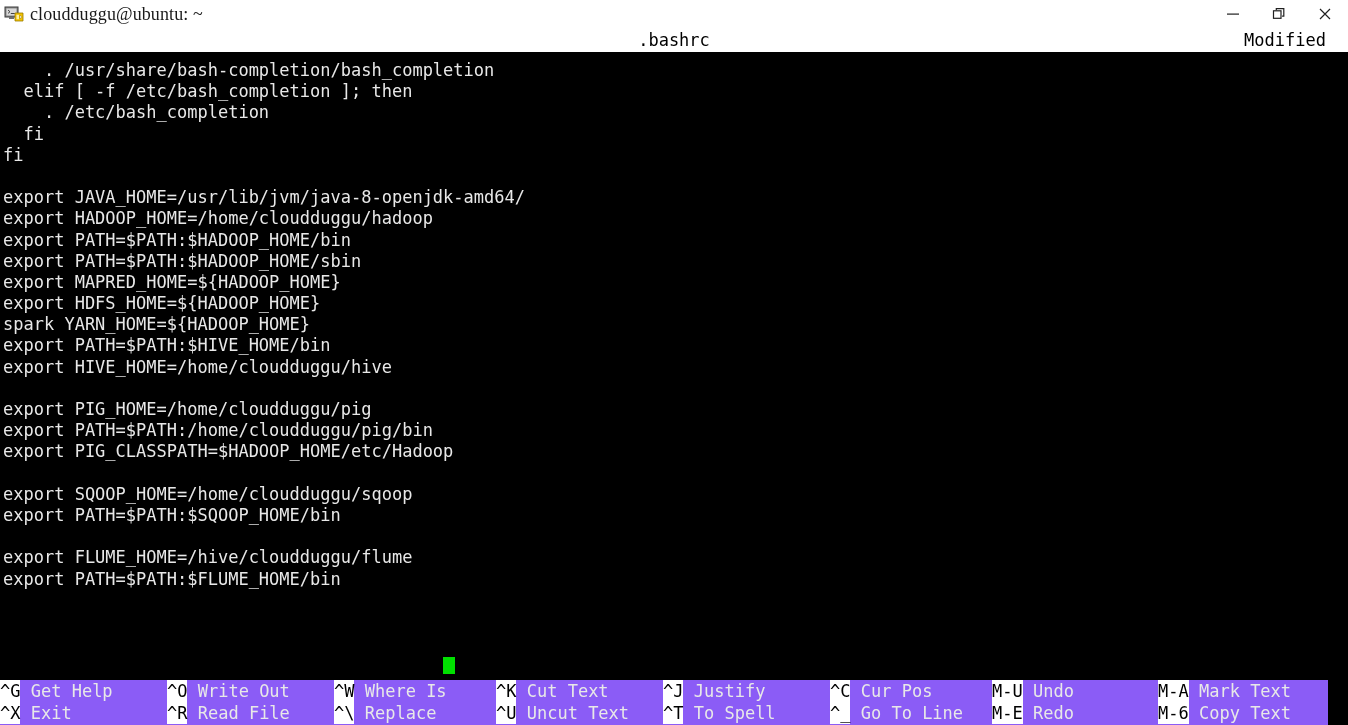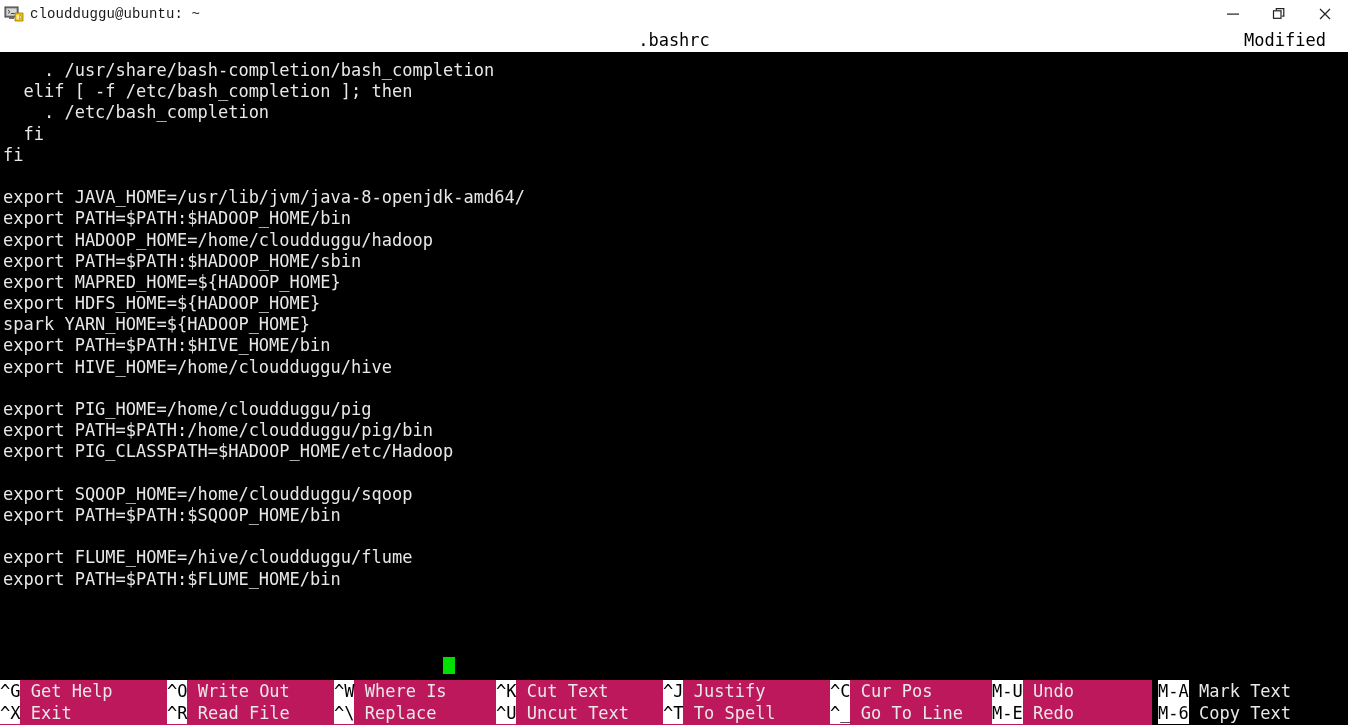--- a/index.html
+++ b/index.html
@@ -27,22 +27,22 @@
   }
   #app-icon {
     width: 20px;
     height: 20px;
     margin-left: 4px;
     margin-right: 6px;
     flex: 0 0 auto;
     display: block;
   }
   #window-title {
-    font-family: Liberation Mono, monospace;
-    font-size: 14px;
+    font-family: Liberation Serif, serif;
+    font-size: 18px;
     color: #1a1a1a;
     white-space: nowrap;
     letter-spacing: 0.1px;
   }
   #window-controls {
     margin-left: auto;
     display: flex;
     align-items: center;
     height: 28px;
   }
@@ -105,23 +105,23 @@
     height: 19px;
     background: #00e000;
     top: 597px;
     left: 443px;
   }
 
   
   #shortcut-bar {
     position: absolute;
     left: 0; top: 680px;
-    width: 1152px;
+    width: 1328px;
     height: 45px;
-    background: #be185d;
+    background: #8b5cf6;
   }
   .sc-row {
     position: absolute;
     left: 0;
     width: 1348px;
     height: 22px;
     line-height: 22px;
     font-size: 17px;
     white-space: pre;
   }
@@ -191,22 +191,22 @@
 
 <div id="editor">
   <div id="editor-lines">
       <div class="codeline">    . /usr/share/bash-completion/bash_completion</div>
       <div class="codeline">  elif [ -f /etc/bash_completion ]; then</div>
       <div class="codeline">    . /etc/bash_completion</div>
       <div class="codeline">  fi</div>
       <div class="codeline">fi</div>
       <div class="codeline">&nbsp;</div>
       <div class="codeline">export JAVA_HOME=/usr/lib/jvm/java-8-openjdk-amd64/</div>
+      <div class="codeline">export HADOOP_HOME=/home/cloudduggu/hadoop</div>
       <div class="codeline">export PATH=$PATH:$HADOOP_HOME/bin</div>
-      <div class="codeline">export HADOOP_HOME=/home/cloudduggu/hadoop</div>
       <div class="codeline">export PATH=$PATH:$HADOOP_HOME/sbin</div>
       <div class="codeline">export MAPRED_HOME=${HADOOP_HOME}</div>
       <div class="codeline">export HDFS_HOME=${HADOOP_HOME}</div>
       <div class="codeline">spark YARN_HOME=${HADOOP_HOME}</div>
       <div class="codeline">export PATH=$PATH:$HIVE_HOME/bin</div>
       <div class="codeline">export HIVE_HOME=/home/cloudduggu/hive</div>
       <div class="codeline">&nbsp;</div>
       <div class="codeline">export PIG_HOME=/home/cloudduggu/pig</div>
       <div class="codeline">export PATH=$PATH:/home/cloudduggu/pig/bin</div>
       <div class="codeline">export PIG_CLASSPATH=$HADOOP_HOME/etc/Hadoop</div>

